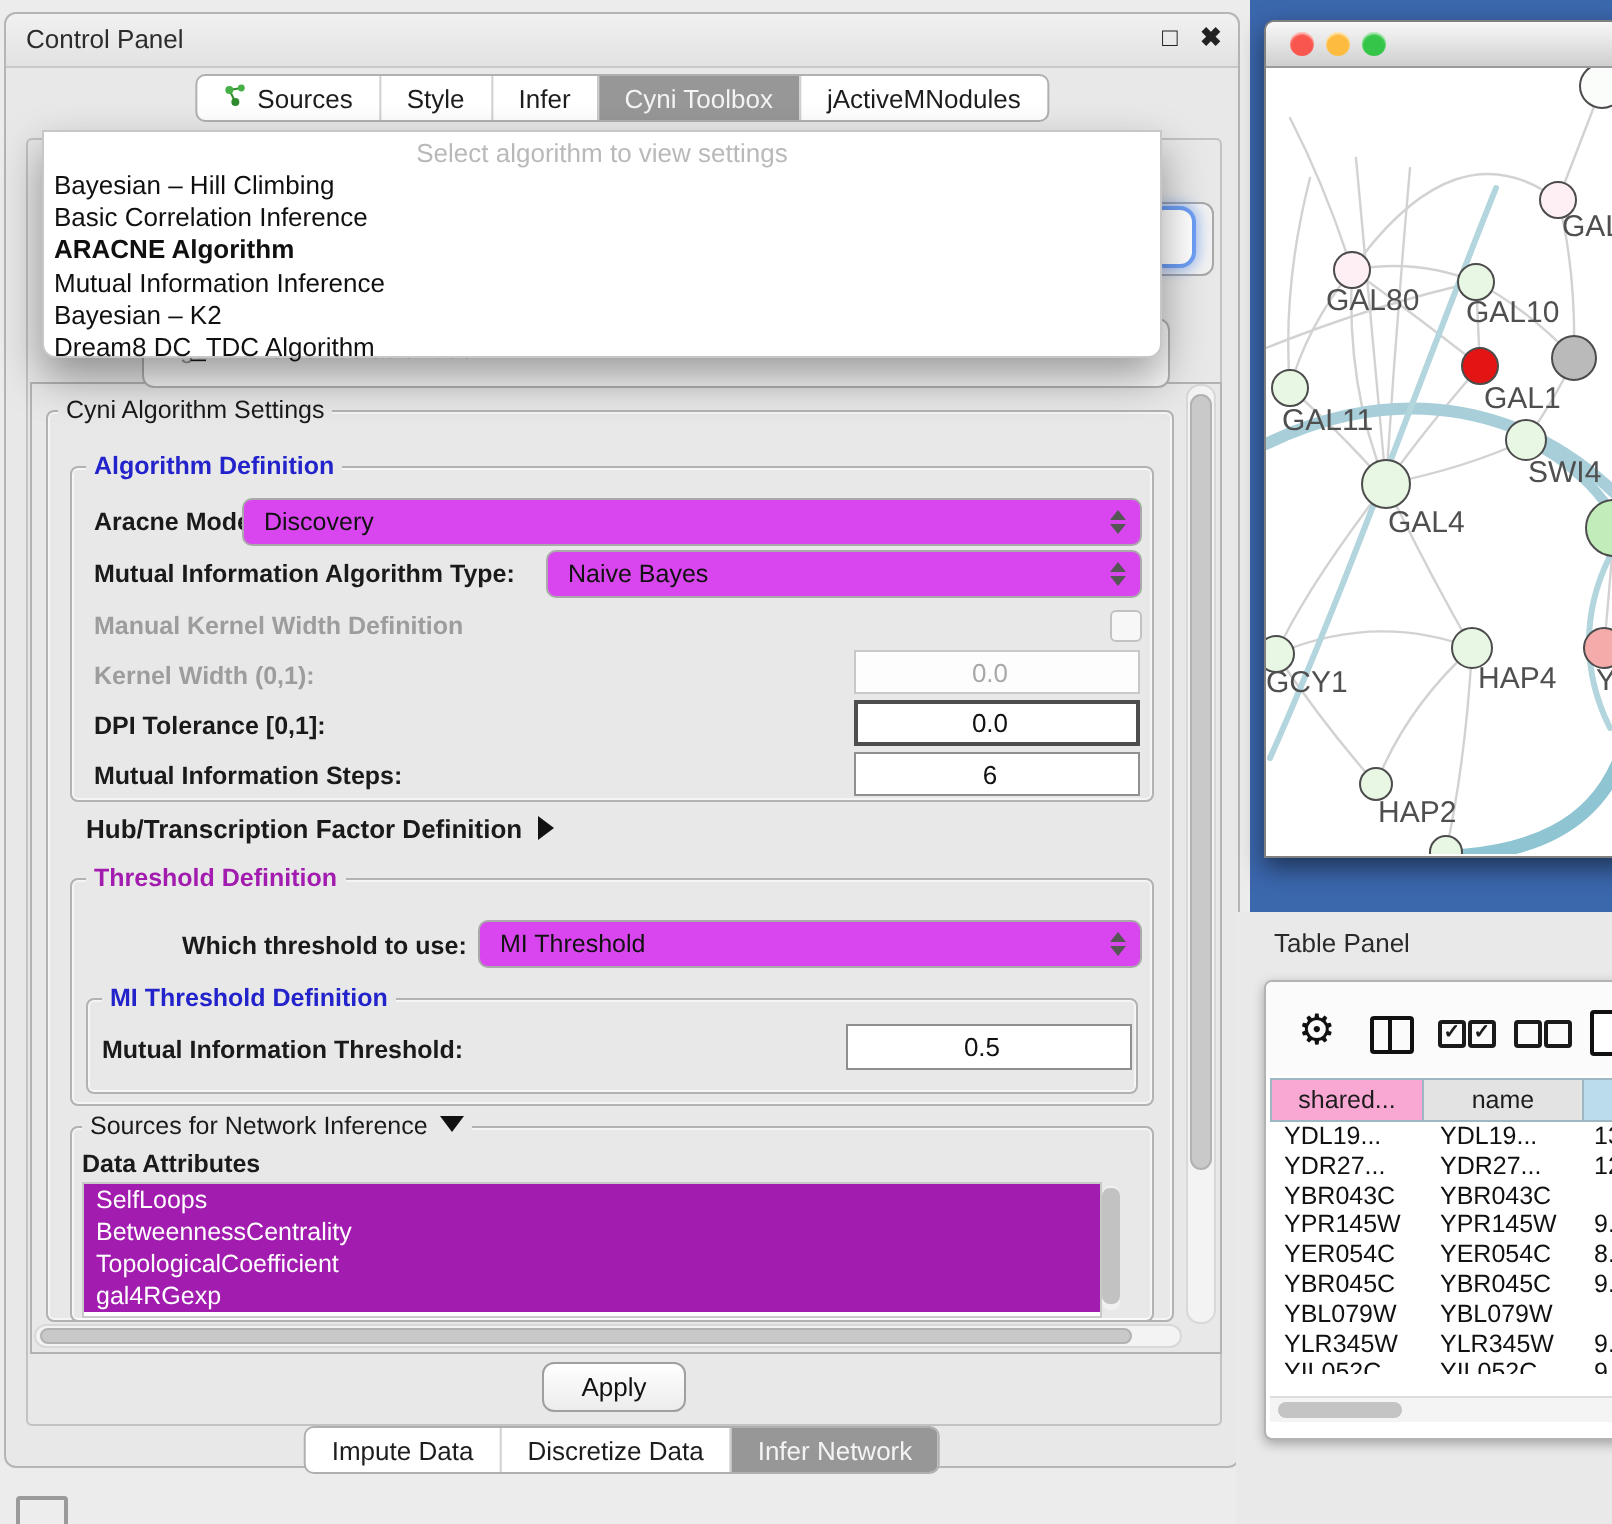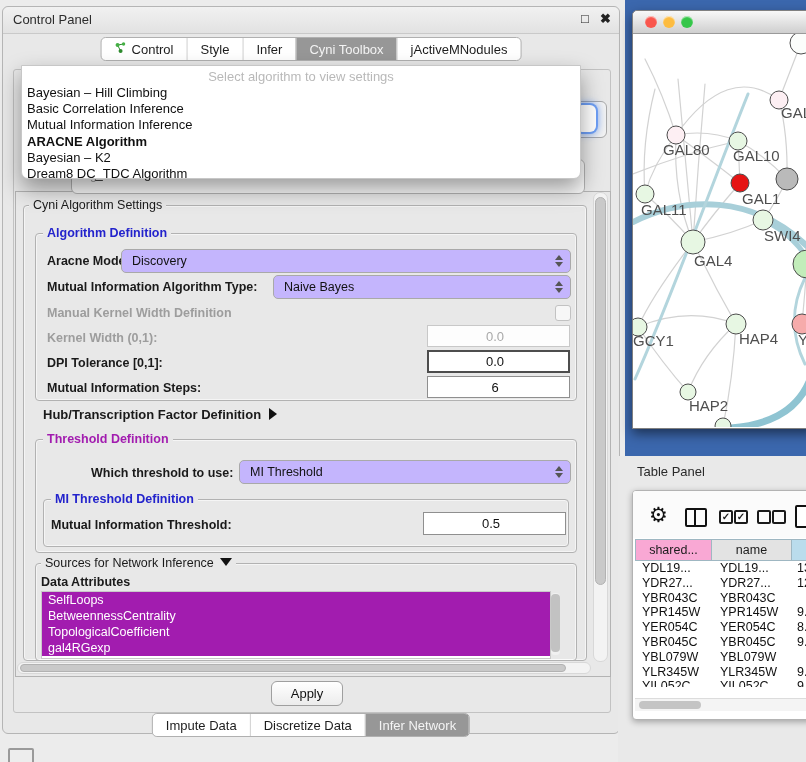--- a/index.html
+++ b/index.html
@@ -47,21 +47,21 @@
 
   .groupbox{position:absolute;border:1px solid #b2b2b2;border-radius:4px;box-shadow:inset 0 0 0 1px rgba(255,255,255,.55);}
   .gtitle{position:absolute;background:#e8e8e8;padding:0 4px;font-size:12.5px;white-space:nowrap;}
   .gtitle.black{color:#1a1a1a;}
   .gtitle.blue{color:#2323cc;font-weight:bold;}
   .gtitle.green{color:#a21caf;font-weight:bold;}
 
   .lbl{position:absolute;font-size:12.5px;font-weight:bold;color:#1a1a1a;white-space:nowrap;}
   .lbl.disabled{color:#9d9d9d;}
 
-  .combo{position:absolute;background:#c4b5fd;border:1px solid #a9a9a9;border-radius:5px;
+  .combo{position:absolute;background:#d946ef;border:1px solid #a9a9a9;border-radius:5px;
          font-size:12.5px;color:#111;display:flex;align-items:center;padding-left:10px;box-sizing:border-box;}
   .stepper{position:absolute;right:7px;top:50%;transform:translateY(-50%);width:8px;height:12px;}
   .stepper::before,.stepper::after{content:"";position:absolute;left:0;border-left:4px solid transparent;border-right:4px solid transparent;}
   .stepper::before{top:0;border-bottom:5px solid #555;}
   .stepper::after{bottom:0;border-top:5px solid #555;}
 
   .field{position:absolute;background:#ffffff;border:1px solid #8f8f8f;display:flex;align-items:center;
          justify-content:center;padding-right:7px;font-size:13px;color:#111;box-sizing:border-box;}
   .field.disabled{border-color:#c8c8c8;color:#a9a9a9;background:#fdfdfd;}
   .field.focused{border:2px solid #4d4d4d;}
@@ -134,21 +134,21 @@
 
     <div id="top-tabs" class="seg-bar abs" style="left:50%;top:30px;transform:translateX(-50%);">
         <span class="seg">
           <span class="tabicon"><svg width="12" height="12" viewBox="0 0 12 12">
               <line x1="3" y1="3" x2="9" y2="2" stroke="#2e8b2e" stroke-width="1"></line>
               <line x1="3" y1="3" x2="6" y2="9" stroke="#2e8b2e" stroke-width="1"></line>
               <circle cx="3" cy="3" r="2" fill="#45b045"></circle>
               <circle cx="9" cy="2" r="1.7" fill="#45b045"></circle>
               <circle cx="6" cy="9" r="2" fill="#2e8b2e"></circle>
             </svg></span>
-          <span>Control</span>
+          <span>Sources</span>
         </span>
         <span class="seg">
           <span>Style</span>
         </span>
         <span class="seg">
           <span>Infer</span>
         </span>
         <span class="seg sel">
           <span>Cyni Toolbox</span>
         </span>
@@ -165,22 +165,22 @@
 
     <div id="ghost-combo-main" class="abs ghost-combo">
       <span id="ghost-combo-text" class="abs">galFiltered.sif default node</span>
     </div>
 
     <div id="algo-popup" class="abs">
       <div class="popup-header">Select algorithm to view settings</div>
       <div id="popup-items">
           <div class="popup-item">Bayesian – Hill Climbing</div>
           <div class="popup-item">Basic Correlation Inference</div>
+          <div class="popup-item bold">ARACNE Algorithm</div>
           <div class="popup-item">Mutual Information Inference</div>
-          <div class="popup-item bold">ARACNE Algorithm</div>
           <div class="popup-item">Bayesian – K2</div>
           <div class="popup-item">Dream8 DC_TDC Algorithm</div>
         </div>
     </div>
 
     <div id="scrollpane" class="abs"></div>
 
     <div class="groupbox" style="left:20px;top:198px;width:562px;height:454px;"></div>
     <span class="gtitle black" style="left:26px;top:191px;">Cyni Algorithm Settings</span>
 

